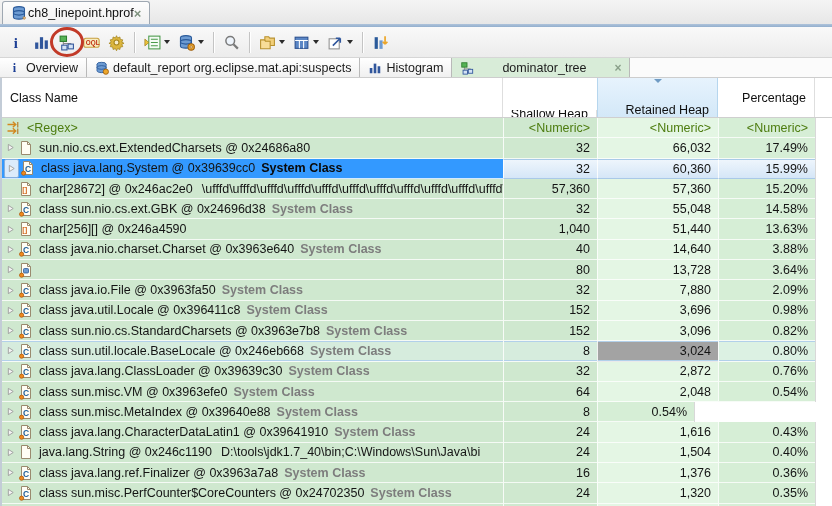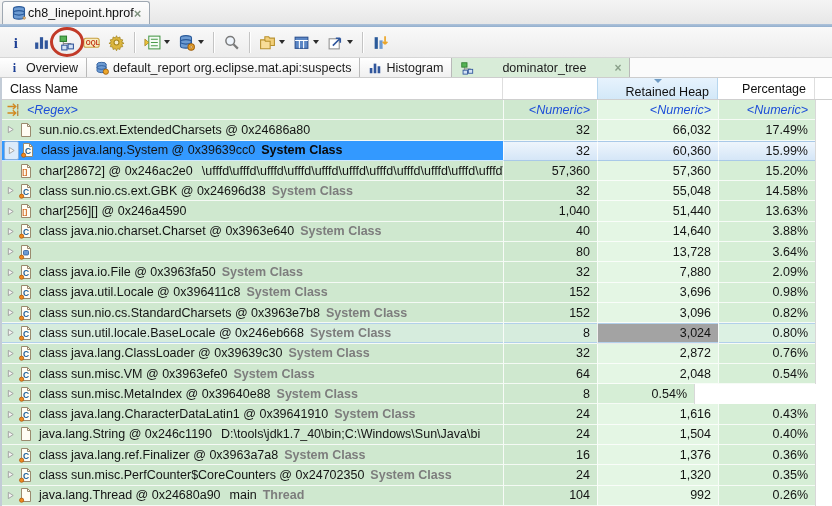--- a/index.html
+++ b/index.html
@@ -31,21 +31,21 @@
   .view-tabbar{height:20px;box-sizing:border-box;display:flex;background:#fbfbfb;border-bottom:1px solid #cdcdcd;}
   .vtab{display:flex;align-items:center;gap:4px;padding:0 8px;height:100%;box-sizing:border-box;
       border-right:1px solid #b9b9b9;background:linear-gradient(#ffffff,#f0f0f0);white-space:nowrap;}
   .vtab .ticon,.vtab .ticon svg{width:14px;height:14px;}
   .vtab.active{background:#d8ecd8;gap:28px;}
   .vtab .tab-close{font-size:12px;color:#8aa08a;}
   .vlabel{color:#1b1b1b;}
 
   
   .table{border-left:2px solid #c3ccd7;box-sizing:border-box;width:832px;}
-  .thead{display:flex;height:22px;box-sizing:border-box;background:#fff;border-bottom:1px solid #cfcfcf;}
+  .thead{display:flex;height:40px;box-sizing:border-box;background:#fff;border-bottom:1px solid #cfcfcf;}
   .hc{box-sizing:border-box;display:flex;align-items:center;padding:0 8px;border-right:1px solid #dedede;
       position:relative;white-space:nowrap;overflow:hidden;color:#0f0f0f;}
   .hc.right{justify-content:flex-end;}
   .hc.sorted{background:linear-gradient(#e7f3fd,#d3e8f8);border-left:1px solid #b6d6ee;border-right:1px solid #b6d6ee;align-items:flex-end;}
   .sortmark{position:absolute;top:1px;left:50%;margin-left:-4px;width:0;height:0;
       border-left:4px solid transparent;border-right:4px solid transparent;border-top:4px solid #6f9bc4;}
   .h0{width:501px;} .h1{width:94px;margin-top:32px;} .h2{width:121px;} .h3{width:97px;} .hfill{flex:1;border-right:none;}
 
   .tbody{height:406px;overflow:hidden;}
   .row{display:flex;height:20.3px;box-sizing:border-box;}
@@ -58,21 +58,21 @@
   .c4{flex:1;background:#ffffff;border-left:1px solid #d8d8d8;border-bottom:none;}
 
   .tw{width:14px;height:100%;flex:none;display:flex;align-items:center;justify-content:center;}
   .tw svg{width:8px;height:9px;display:block;}
   .ric{width:16px;height:16px;flex:none;margin-right:4px;display:flex;}
   .ric svg{width:16px;height:16px;display:block;}
   .lbl{margin-left:1px;}
   .val{margin-left:9px;}
   .sfx{margin-left:6px;color:#7d7d7d;font-weight:bold;}
 
-  .filter .lbl,.filter .num{color:#1d4ed8;font-style:italic;}
+  .filter .lbl,.filter .num{color:#4d7c0f;}
   .filter .ric{margin-left:2px;}
 
   .row.sel .c0{background:#3399ff;}
   .row.sel .tw{background:#dcebfb;border:1px solid #84aede;border-radius:2px;height:17px;margin:0 1px 0 0;width:13px;}
   .row.sel .sfx{color:#0a0a0a;}
   .row.sel .c1,.row.sel .c2,.row.sel .c3{background:linear-gradient(#eef5fc,#d5e6f7);
       border-top:1px solid #a9c9e8;border-bottom:1px solid #a9c9e8;}
 
   .row.hov .c0,.row.hov .c1{background:#d6ecdd;}
   .row.hov .c2{background:#a3a3a3;}

